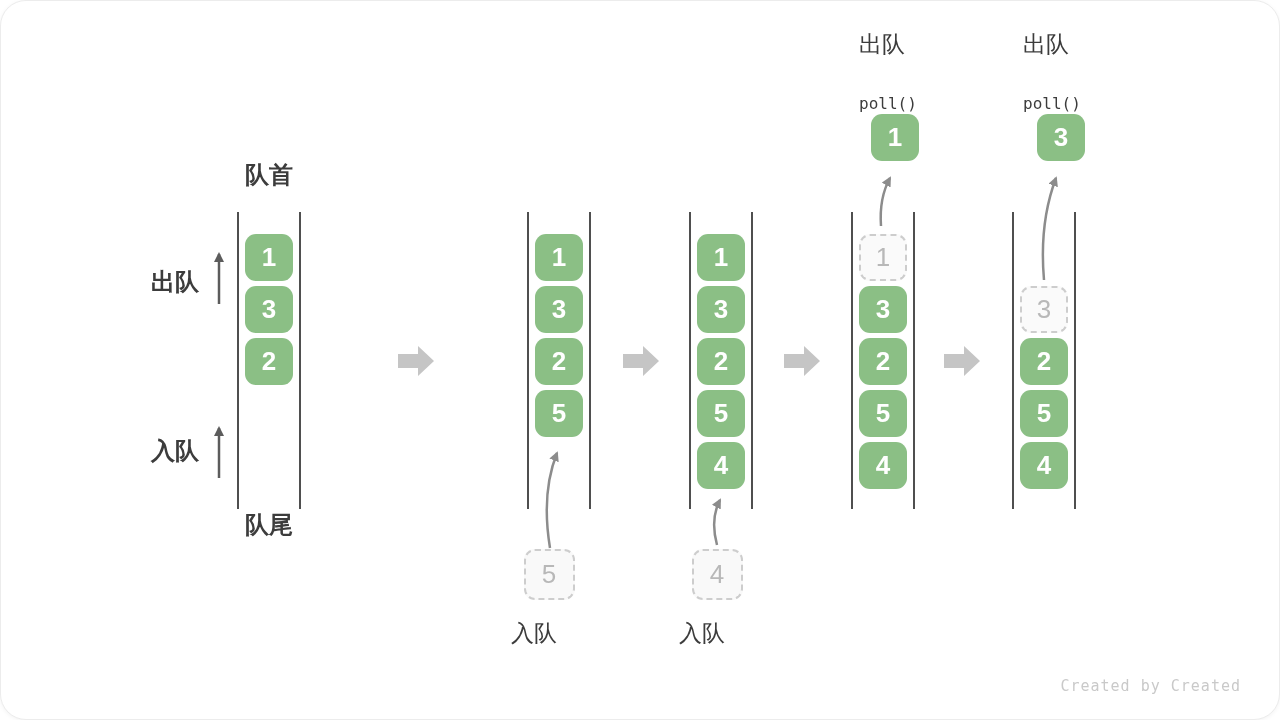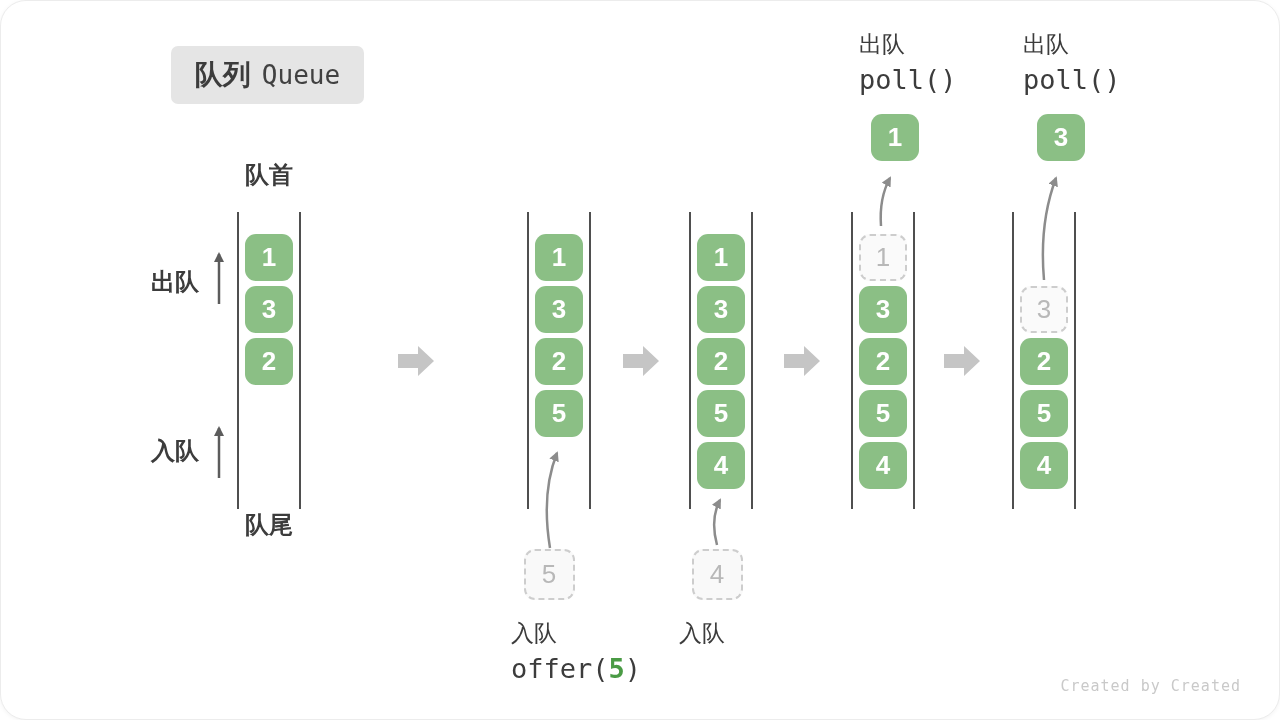--- a/index.html
+++ b/index.html
@@ -39,21 +39,21 @@
   .cell.ghost{
     background:#fafafa;border:2px dashed var(--dashed-border);
     color:var(--dashed-text);font-weight:normal;
   }
   .cell.loose{
     background:#f9f9f9;border:2px dashed var(--dashed-border);
     color:var(--dashed-text);font-weight:normal;width:51px;height:51px;
   }
   .op{position:absolute;line-height:35px;}
   .op-zh{font-size:23px;font-weight:500;color:var(--dark);}
-  .op-code{font-family:"DejaVu Sans Mono","Liberation Mono",monospace;font-size:27px;color:var(--dark);}
+  .op-code{font-family:"DejaVu Sans Mono","Liberation Mono",monospace;font-size:16px;color:var(--dark);margin-top:24px;}
   .op-code .arg{color:var(--code-green);font-weight:bold;}
   #watermark{
     position:absolute;left:1040px;top:676px;width:200px;text-align:right;
     font-family:"DejaVu Sans Mono","Liberation Mono",monospace;
     font-size:15px;color:var(--watermark);letter-spacing:1px;
   }
   #overlay{position:absolute;left:0;top:0;pointer-events:none;}
 </style>
 </head>
 <body>
@@ -77,34 +77,29 @@
 
     <line x1="218" y1="303" x2="218" y2="253" stroke="#5c5c5c" stroke-width="2.5" marker-end="url(#ah-dark)"></line>
     <line x1="218" y1="477" x2="218" y2="427" stroke="#5c5c5c" stroke-width="2.5" marker-end="url(#ah-dark)"></line>
 
     <polygon points="397,353 417,353 417,345 433,360 417,375 417,367 397,367" fill="#c5c5c5"></polygon>
     <polygon points="622,353 642,353 642,345 658,360 642,375 642,367 622,367" fill="#c5c5c5"></polygon>
     <polygon points="783,353 803,353 803,345 819,360 803,375 803,367 783,367" fill="#c5c5c5"></polygon>
     <polygon points="943,353 963,353 963,345 979,360 963,375 963,367 943,367" fill="#c5c5c5"></polygon>
   </svg>
 
-  <div id="title-badge">
-    <span class="title-zh">队列</span>
-    <span class="title-en">Queue</span>
-  </div>
 
   <div class="pos-label" style="left:218px;top:158px">队首</div>
   <div class="pos-label" style="left:218px;top:508px">队尾</div>
 
   <div class="side-label" style="left:136px;top:265px">出队</div>
   <div class="side-label" style="left:136px;top:434px">入队</div>
 
   <div class="op" style="left:510px;top:615px">
     <div class="op-zh">入队</div>
-    <div class="op-code"><span>offer(</span><span class="arg">5</span><span>)</span></div>
   </div>
   <div class="op" style="left:678px;top:615px">
     <div class="op-zh">入队</div>
   </div>
 
   <div class="op" style="left:858px;top:26px">
     <div class="op-zh">出队</div>
     <div class="op-code">poll()</div>
   </div>
   <div class="op" style="left:1022px;top:26px">

